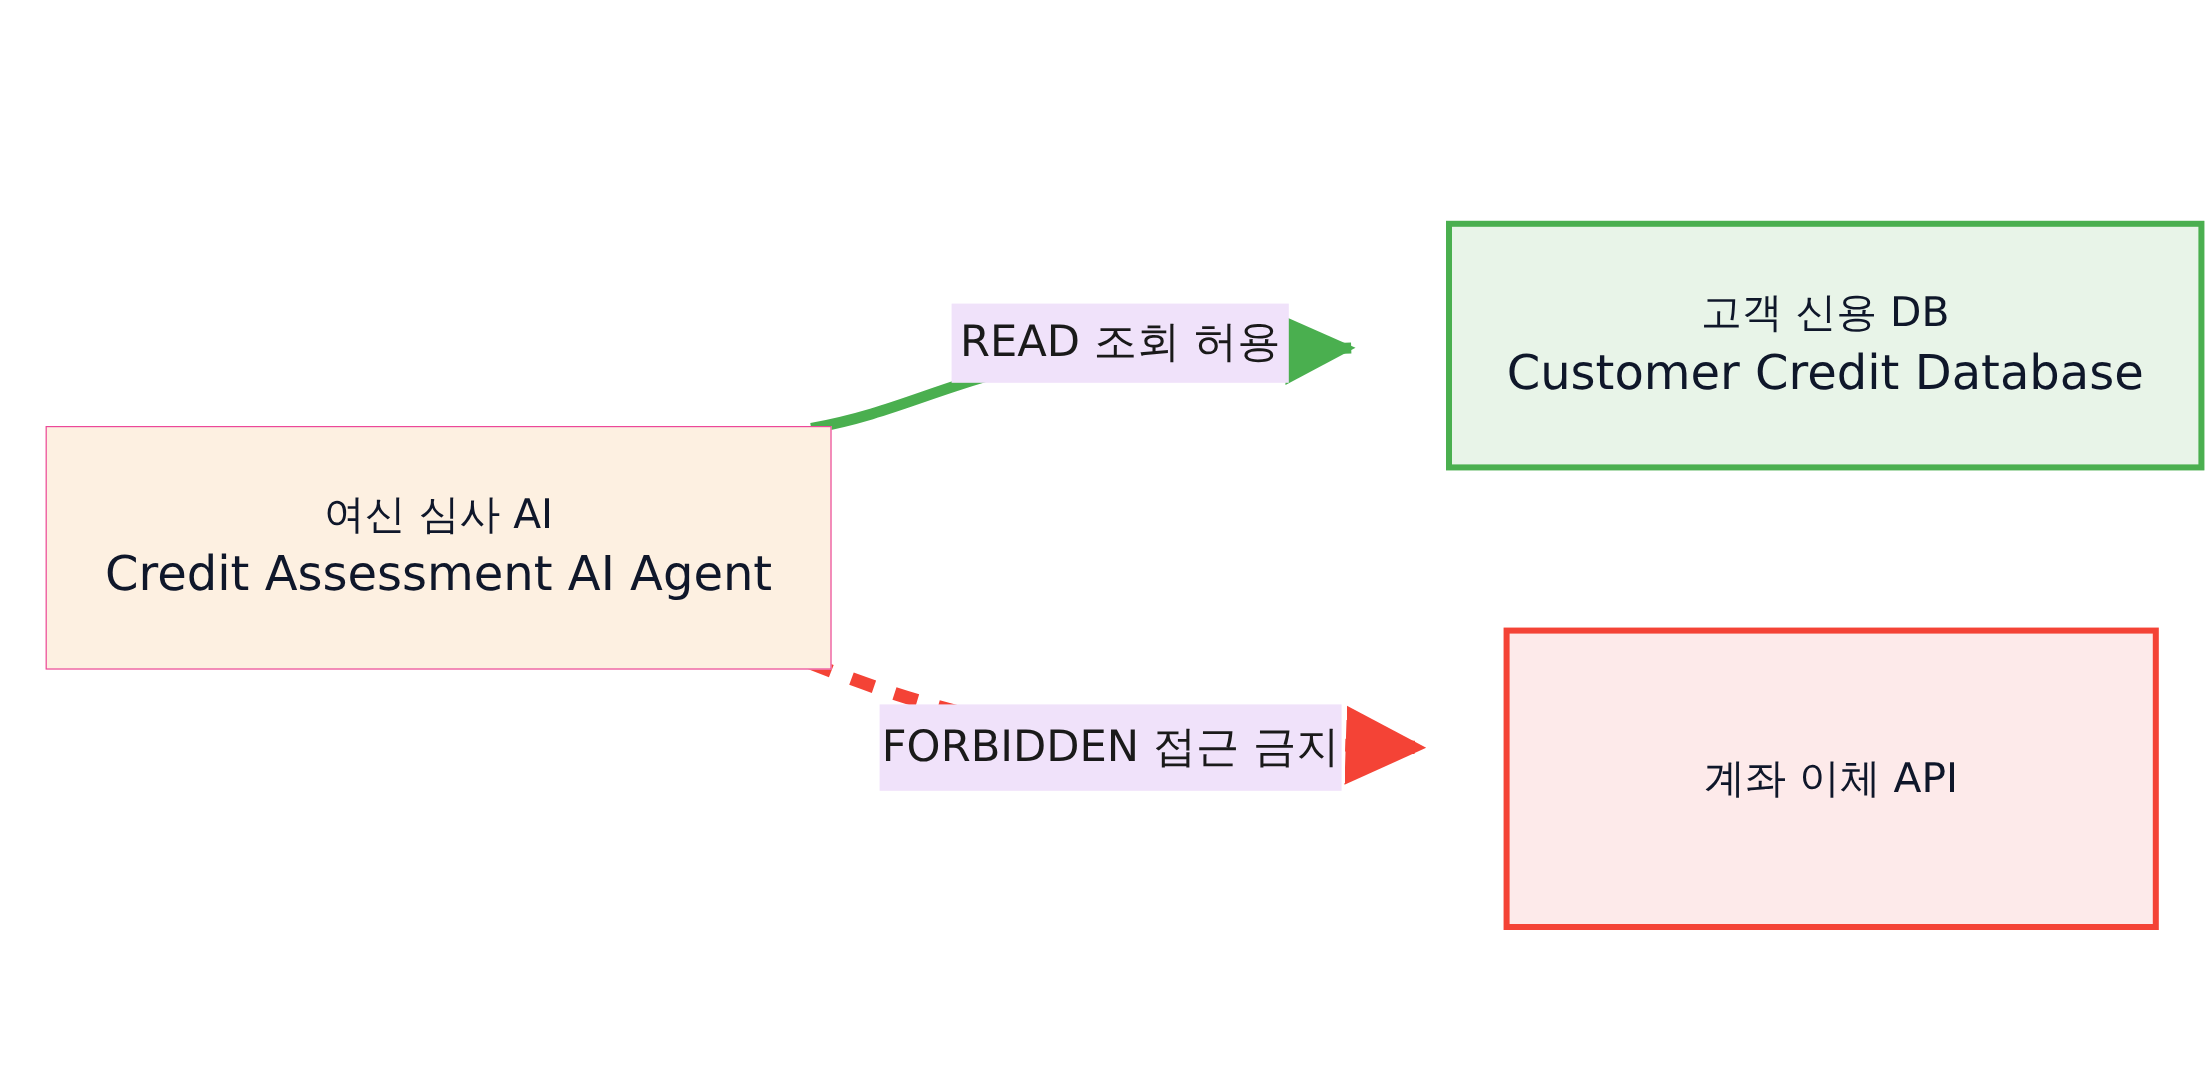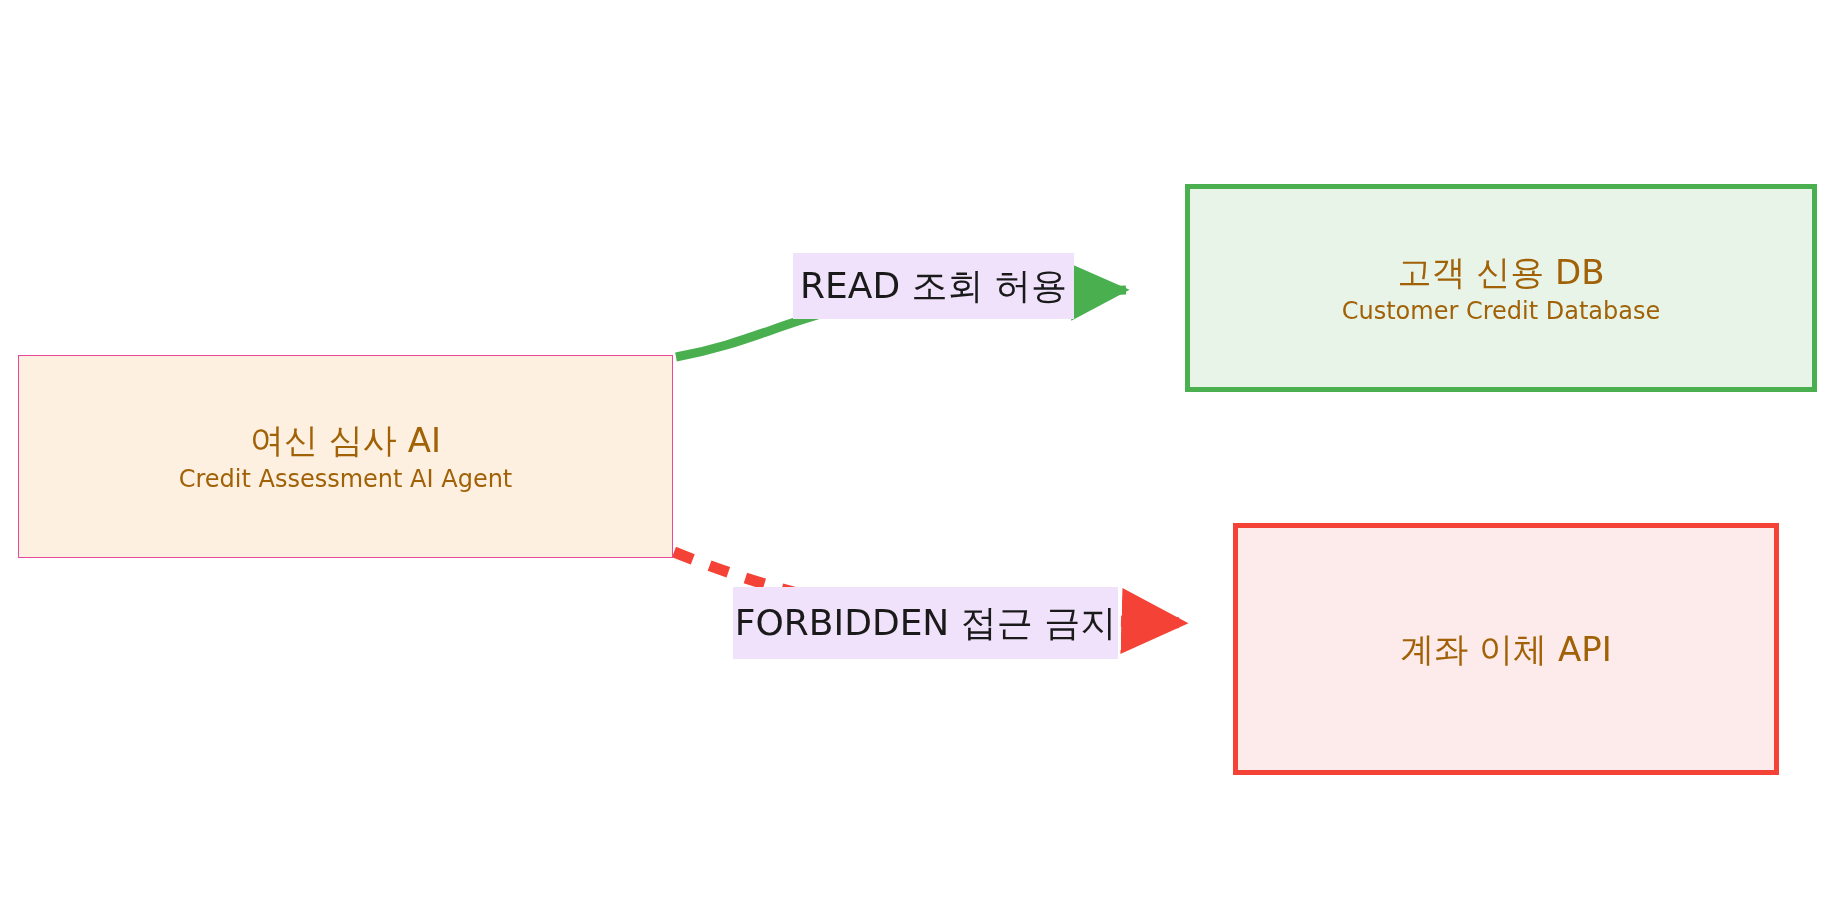--- a/index.html
+++ b/index.html
@@ -28,32 +28,33 @@
     overflow: visible;
   }
   .node {
     position: absolute;
     box-sizing: border-box;
     display: flex;
     flex-direction: column;
     align-items: center;
     justify-content: center;
     text-align: center;
-    color: #a16207;
+    color: #0f172a;
+    margin-left: 20px;
   }
   .node-line {
     display: block;
     line-height: 1.36;
     white-space: nowrap;
   }
   .node-line.ko {
     font-size: 34px;
   }
   .node-line.en {
-    font-size: 24px;
+    font-size: 40px;
   }
   
   #node-agent {
     left: 18px;
     top: 355px;
     width: 655px;
     height: 203px;
     background: #fdf0e1;
     border: 1px solid #ec4899;
   }

